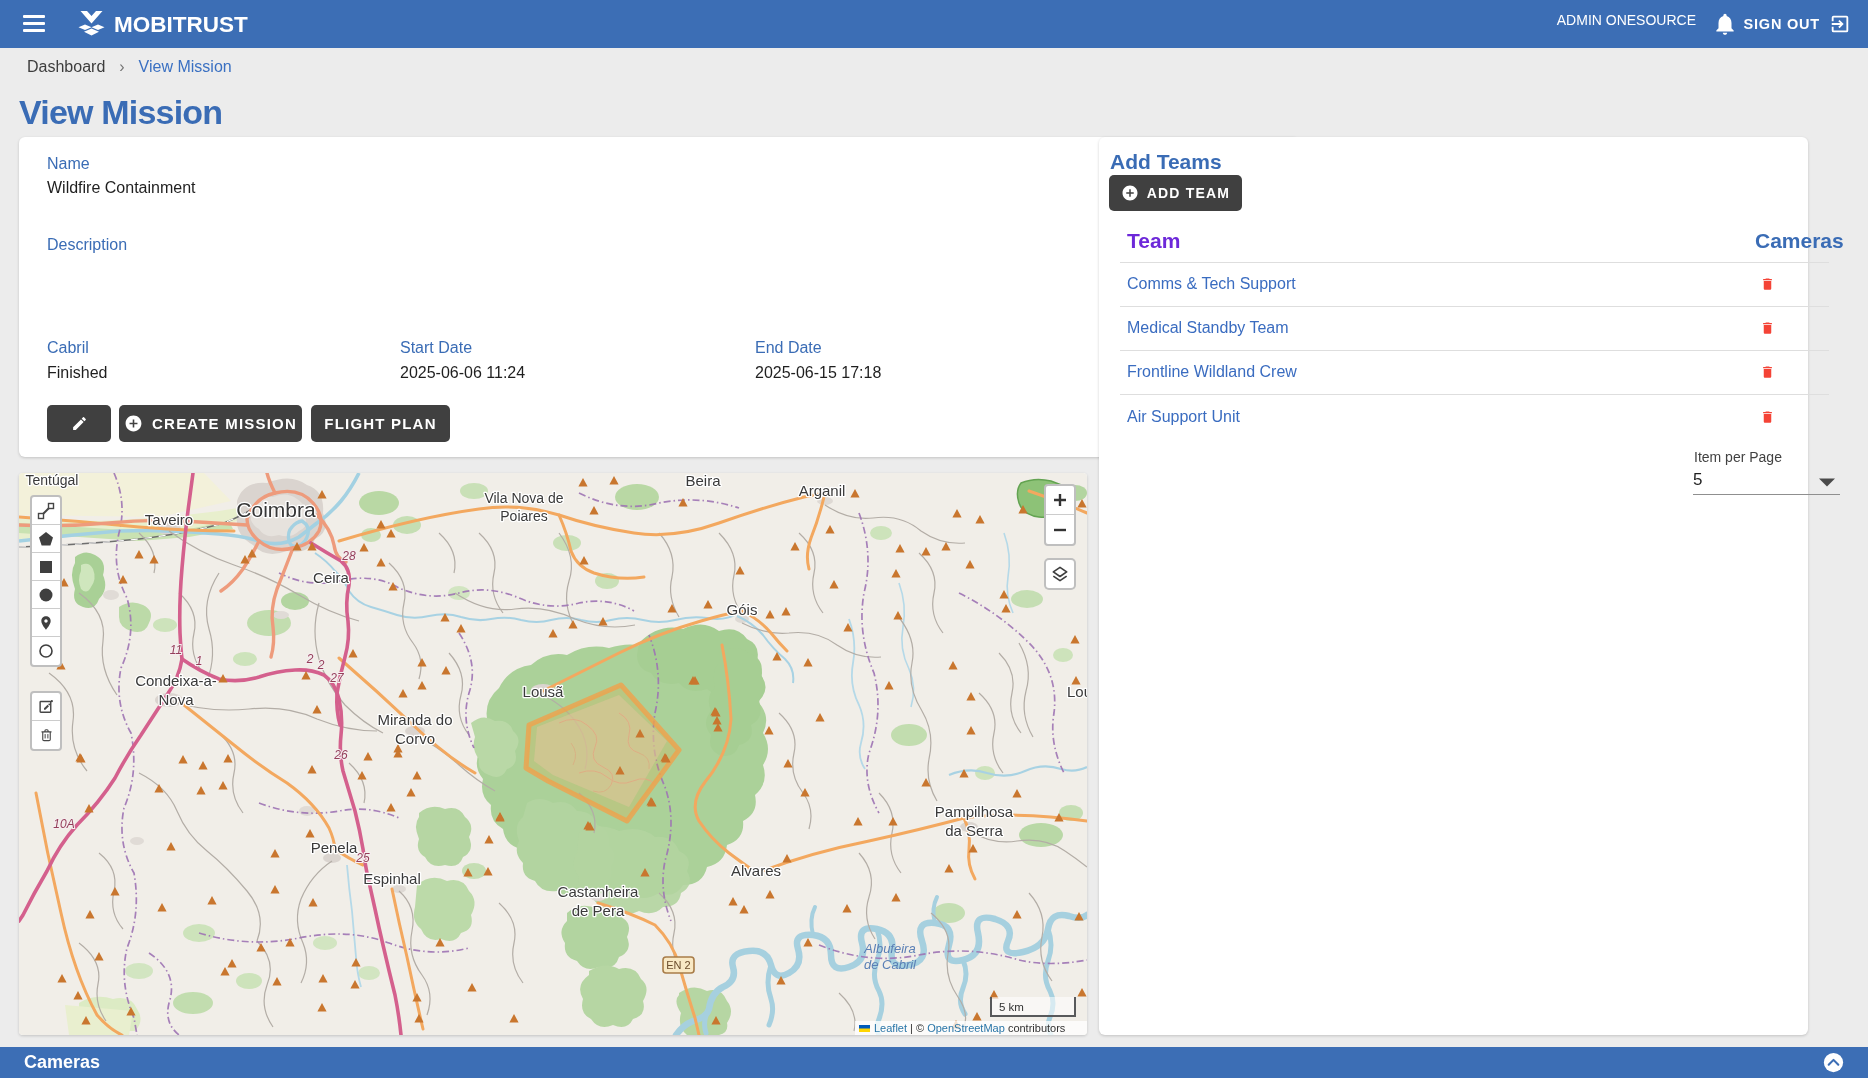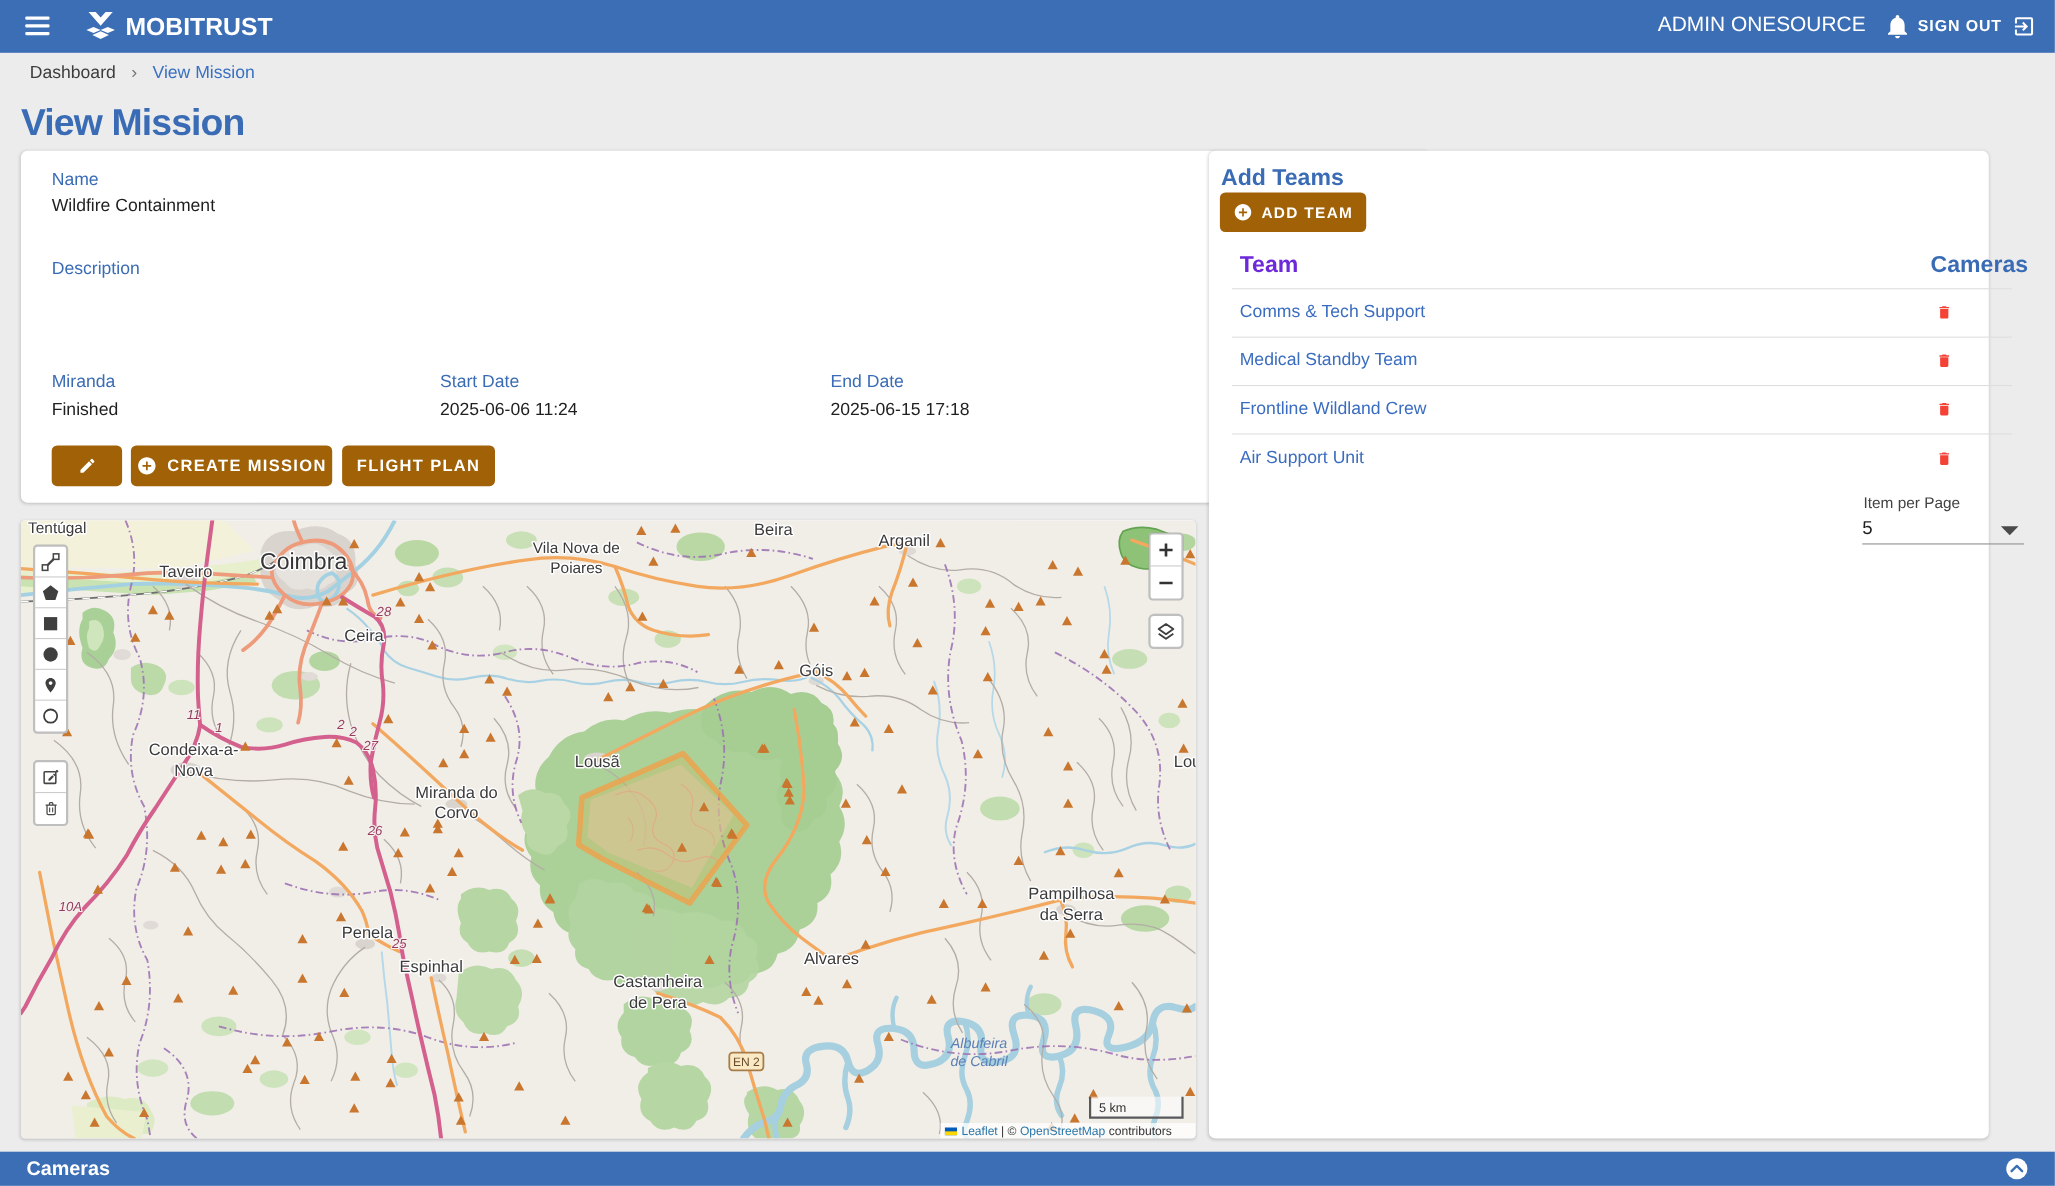--- a/index.html
+++ b/index.html
@@ -12,59 +12,59 @@
 #bc { left:27px; top:58px; font-size:16px; color:#3d3d3d; }
 #bc .sep { color:#757575; margin:0 14px; }
 #bc .cur { color:#3a70c2; }
 #h1 { left:19px; top:93px; font-size:34px; font-weight:bold; color:#3a6cb5; letter-spacing:-0.8px; }
 .card { position:absolute; background:#fff; border-radius:6px; box-shadow:0 1px 3px rgba(0,0,0,.18); }
 #card1 { left:19px; top:137px; width:1280px; height:320px; }
 #mapcard { left:19px; top:473px; width:1068px; height:562px; border-radius:4px; overflow:hidden; }
 #rcard { left:1099px; top:137px; width:709px; height:898px; }
 .lbl { color:#3a6cb5; font-size:16px; }
 .val { color:#1f1f1f; font-size:16px; }
-.btn { position:absolute; background:#a16207; border-radius:5px; color:#fff; font-weight:bold;
+.btn { position:absolute; background:#404040; border-radius:5px; color:#fff; font-weight:bold;
   font-size:15px; letter-spacing:1.2px; display:flex; align-items:center; justify-content:center; }
 #bottombar { left:0; top:1047px; width:1868px; height:31px; background:#3c6eb5; }
 #bottombar .t { position:absolute; left:24px; top:5px; color:#fff; font-size:18px; font-weight:bold; }
 .rowline { position:absolute; left:21px; width:709px; height:1px; background:#dedede; }
 .teamlink { position:absolute; left:28px; color:#3a6cc0; font-size:16px; }
 .trash { position:absolute; left:661px; width:15px; height:16px; }
 </style>
 </head>
 <body>
 <div id="header" class="abs">
   <div class="hbar" style="top:15px"></div>
   <div class="hbar" style="top:22px"></div>
   <div class="hbar" style="top:29px"></div>
   <svg class="abs" style="left:75px;top:11px" width="33" height="25" viewBox="0 0 33 25">
     <path d="M5.5 0 L12 0 L16.5 5 L21 0 L27.5 0 L16.5 12.5 Z" fill="#fff"></path>
     <path d="M3.5 16.3 L10 13.5 L16.5 16.3 L10 19.1 Z" fill="#fff"></path>
     <path d="M16.5 16.3 L23 13.5 L29.5 16.3 L23 19.1 Z" fill="#fff"></path>
     <path d="M9 20.8 L16.5 17.5 L24 20.8 L16.5 24.5 Z" fill="#fff"></path>
   </svg>
   <div id="logotext">MOBITRUST</div>
-  <div class="abs" style="right:172px;top:12px;color:#fff;font-size:19px;">ADMIN ONESOURCE</div>
+  <div class="abs" style="right:172px;top:12px;color:#fff;font-size:14px;">ADMIN ONESOURCE</div>
   <svg class="abs" style="right:130px;top:11px" width="26" height="26" viewBox="0 0 24 24" fill="#fff">
     <path d="M12 22c1.1 0 2-.9 2-2h-4c0 1.1.9 2 2 2zm6-6v-5c0-3.07-1.63-5.64-4.5-6.32V4c0-.83-.67-1.5-1.5-1.5s-1.5.67-1.5 1.5v.68C7.64 5.36 6 7.92 6 11v5l-2 2v1h16v-1l-2-2z"></path>
   </svg>
   <div class="abs" style="right:48px;top:16px;color:#fff;font-size:14.5px;font-weight:bold;letter-spacing:0.8px;">SIGN OUT</div>
   <svg class="abs" style="right:17px;top:13px" width="22" height="22" viewBox="0 0 24 24" fill="#fff">
     <path d="M5 3h14a2 2 0 0 1 2 2v14a2 2 0 0 1-2 2H5a2 2 0 0 1-2-2v-4h2v4h14V5H5v4H3V5a2 2 0 0 1 2-2z"></path>
     <path d="M11.5 7.5 16 12l-4.5 4.5-1.4-1.4 2.1-2.1H3v-2h9.2l-2.1-2.1z"></path>
   </svg>
 </div>
 <div id="bc" class="abs">Dashboard<span class="sep">›</span><span class="cur">View Mission</span></div>
 <div id="h1" class="abs">View Mission</div>
 
 <div id="card1" class="card">
   <div class="abs lbl" style="left:28px;top:18px;">Name</div>
   <div class="abs val" style="left:28px;top:42px;">Wildfire Containment</div>
   <div class="abs lbl" style="left:28px;top:99px;">Description</div>
-  <div class="abs lbl" style="left:28px;top:202px;">Miranda</div>
+  <div class="abs lbl" style="left:28px;top:202px;">Cabril</div>
   <div class="abs val" style="left:28px;top:227px;">Finished</div>
   <div class="abs lbl" style="left:381px;top:202px;">Start Date</div>
   <div class="abs val" style="left:381px;top:227px;">2025-06-06 11:24</div>
   <div class="abs lbl" style="left:736px;top:202px;">End Date</div>
   <div class="abs val" style="left:736px;top:227px;">2025-06-15 17:18</div>
   <div class="btn" style="left:28px;top:268px;width:64px;height:37px;">
     <svg width="17" height="17" viewBox="0 0 24 24" fill="#fff">
         <path d="M3 17.25V21h3.75L17.81 9.94l-3.75-3.75L3 17.25zM20.71 7.04c.39-.39.39-1.02 0-1.41l-2.34-2.34a.9959.9959 0 0 0-1.41 0l-1.83 1.83 3.75 3.75 1.83-1.83z"></path>
       </svg>
   </div>

